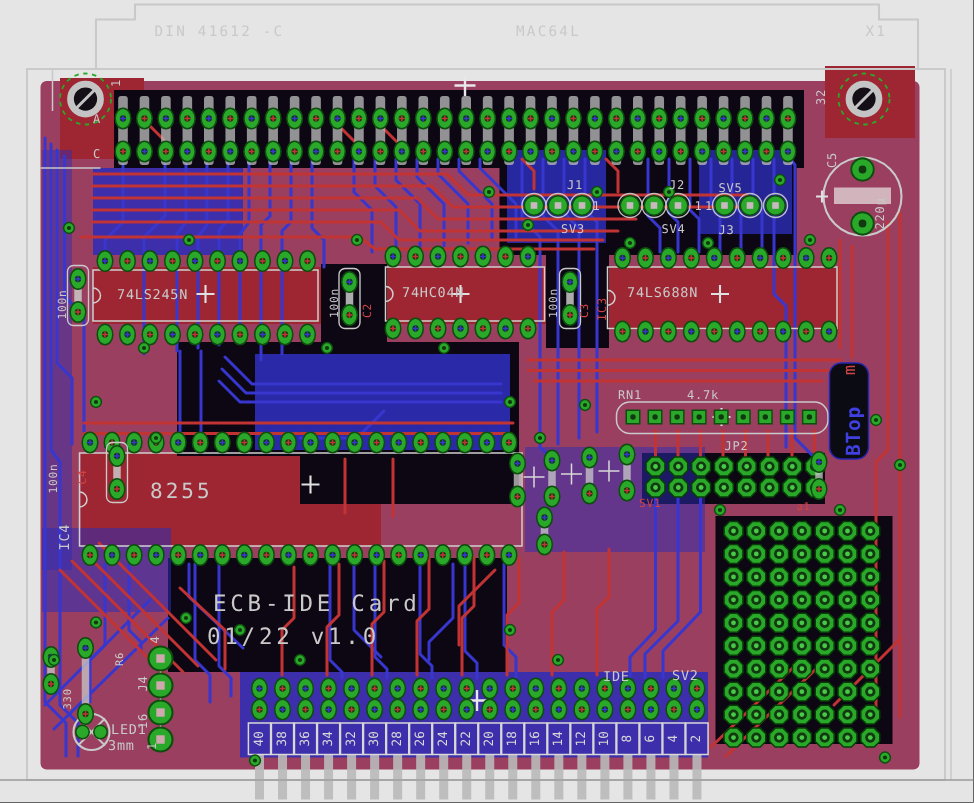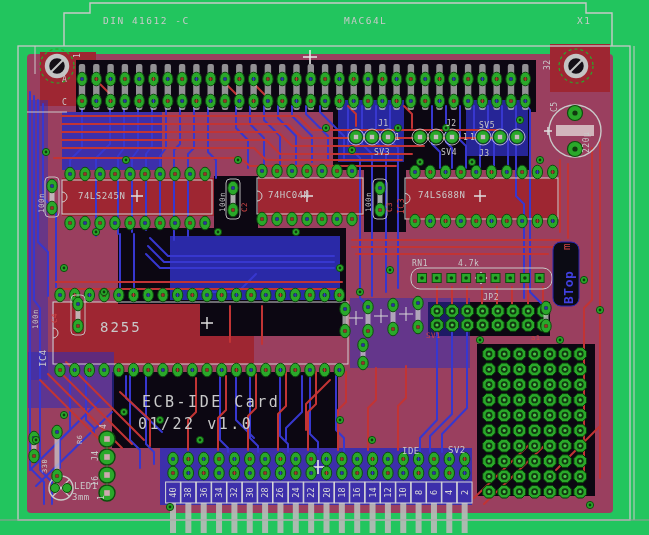--- a/index.html
+++ b/index.html
@@ -1,16 +1,16 @@
 <!DOCTYPE html>
 <html><head>
 <meta charset="utf-8">
 <style>
   html,body{margin:0;padding:0;background:#000;}
-  #stage{position:relative;width:649px;height:535px;background:#22c55e;overflow:hidden;
+  #stage{position:relative;width:649px;height:535px;background:#e5e5e5;overflow:hidden;
          font-family:"DejaVu Sans Mono", monospace;text-align:right;}
   svg{position:absolute;left:0;top:0;}
 </style>
 </head>
 <body>
 
 <div id="stage">
   <svg id="pcb-svg" width="649" height="535" viewBox="0 0 649 535">
       <g>
         <rect x="27" y="54" width="586" height="459" rx="4" fill="#9a3f5f"></rect>

